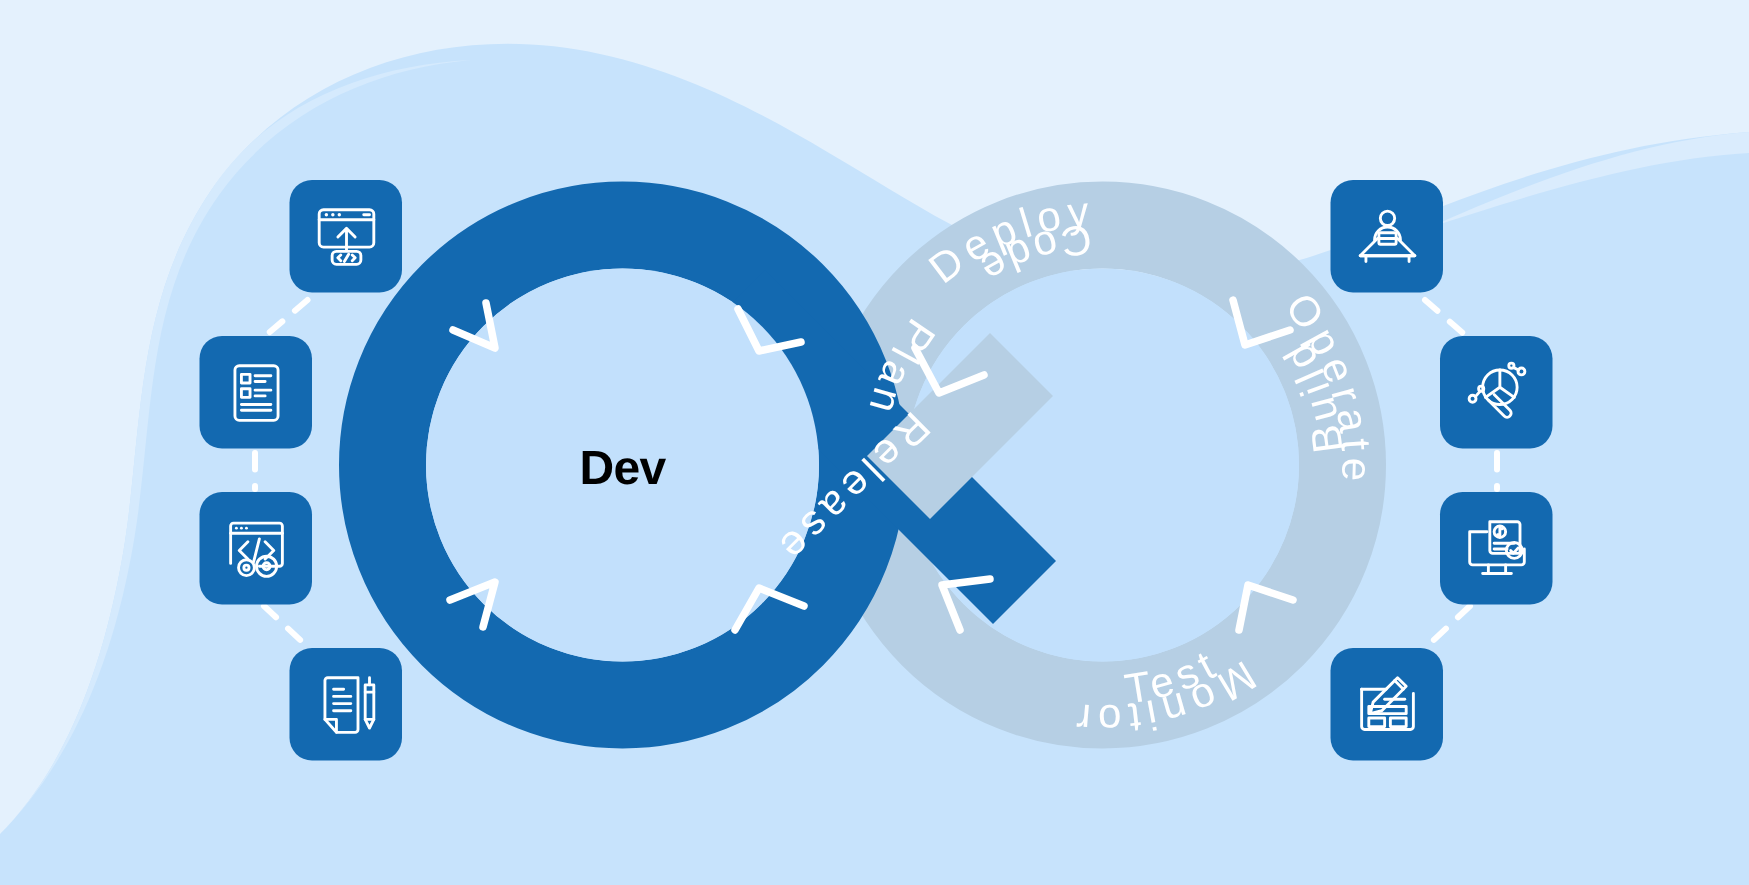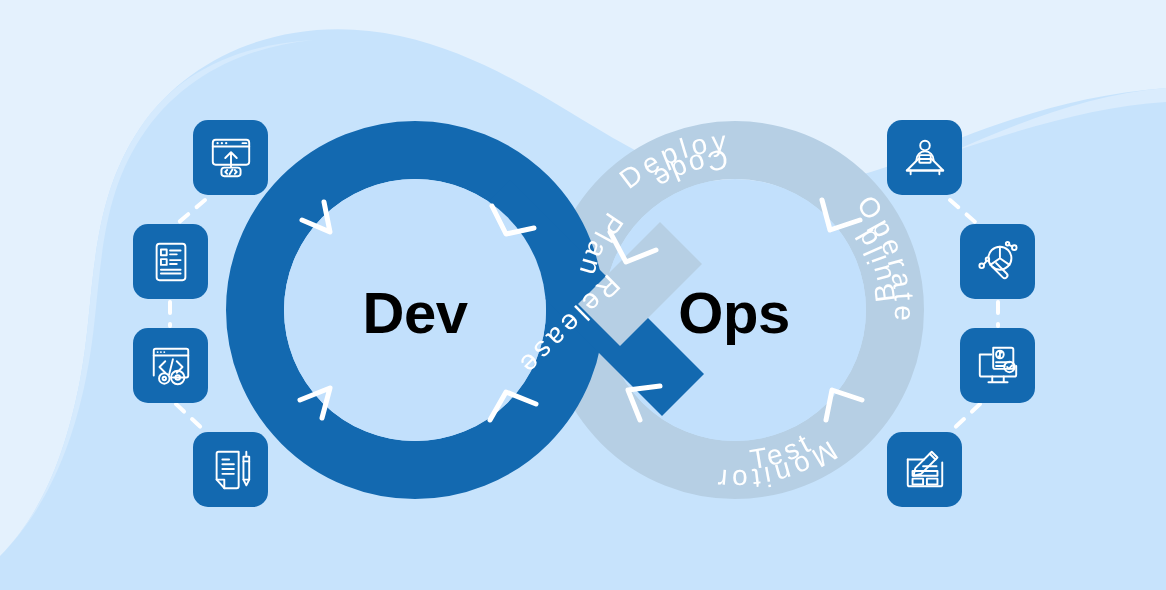--- a/index.html
+++ b/index.html
@@ -16,21 +16,21 @@
   .icon-box{
     position:absolute;z-index:3;
     width:75px;height:75px;border-radius:15px;
     background:#1369b0;
     display:flex;align-items:center;justify-content:center;
   }
   .icon-box svg{display:block;}
   .centre-word{
     position:absolute;z-index:4;
     font-weight:bold;color:#000;
-    font-size:58px;letter-spacing:-0.5px;
+    font-size:32px;letter-spacing:-0.5px;
     transform:translate(-50%,-50%);
     white-space:nowrap;
   }
 </style>
 </head>
 <body>
 
 <div id="stage">
 
   <svg id="bg" viewBox="0 0 1166 590">
@@ -144,21 +144,20 @@
       <path d="M 205,200 L 172,228"></path>
       <path d="M 170,302 L 170,326"></path>
       <path d="M 176,404 L 208,434"></path>
       <path d="M 950,200 L 982,228"></path>
       <path d="M 998,302 L 998,326"></path>
       <path d="M 980,404 L 948,434"></path>
     </g>
   </svg>
 
   <div class="centre-word" style="left:415px;top:312px;">Dev</div>
-  <div class="centre-word" style="left:734px;top:312px;">Ops</div>
 
   <div class="icon-box" style="left:193px;top:120px;">
     <svg width="46" height="46" viewBox="0 0 48 48" fill="none" stroke="#fff" stroke-width="2" stroke-linejoin="round" stroke-linecap="round">
       <rect x="5" y="5" width="38" height="26" rx="3"></rect>
       <path d="M5 12 H43"></path>
       <circle cx="10" cy="8.5" r="1.2" fill="#fff" stroke="none"></circle>
       <circle cx="14.5" cy="8.5" r="1.2" fill="#fff" stroke="none"></circle>
       <circle cx="19" cy="8.5" r="1.2" fill="#fff" stroke="none"></circle>
       <path d="M36 8.5 H40"></path>
       <path d="M24 33 V19 M18 24 L24 18 L30 24"></path>

